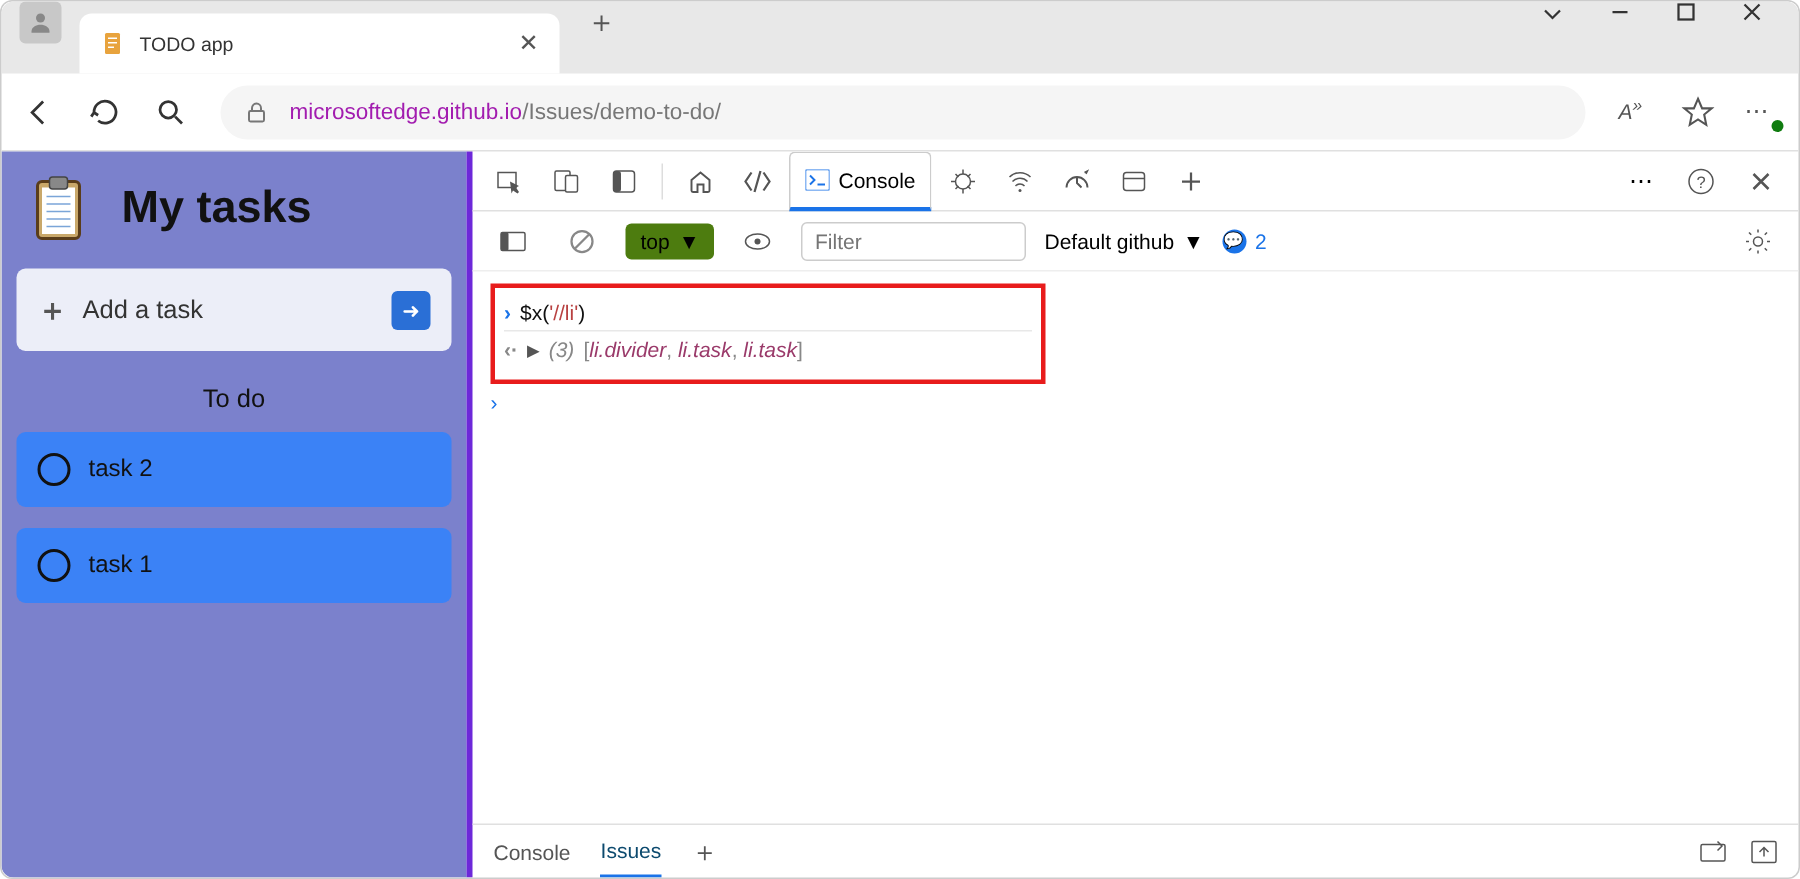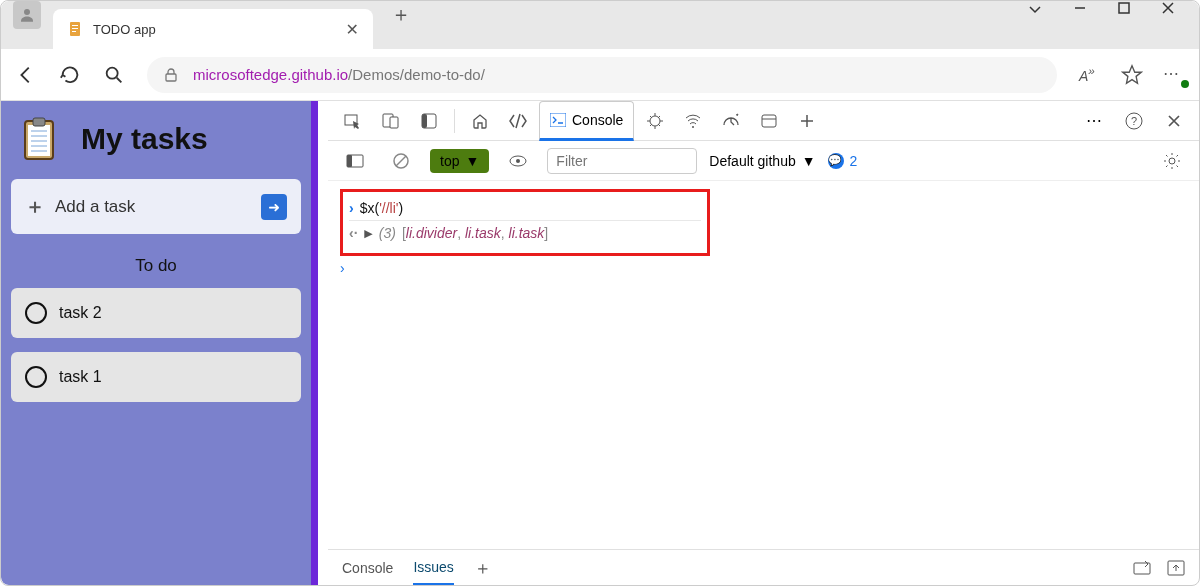--- a/index.html
+++ b/index.html
@@ -32,26 +32,26 @@
 
 .todo-app { width: 310px; background: #7b81cc; padding: 10px; display: flex; flex-direction: column; gap: 4px; border-radius: 0 0 0 8px; }
 .todo-header { display: flex; align-items: center; gap: 24px; padding: 6px 10px 14px; }
 .clipboard-icon { width: 36px; height: 44px; }
 .todo-title { font-size: 30px; font-weight: 700; color: #111; }
 .add-task { background: #eceef8; border-radius: 6px; padding: 14px 14px; display: flex; align-items: center; gap: 10px; cursor: pointer; }
 .plus { font-size: 20px; color: #555; font-weight: 600; }
 .add-label { flex: 1; font-size: 17px; color: #333; }
 .arrow-btn { width: 26px; height: 26px; background: #2a6fd6; border-radius: 4px; color: #fff; display:flex; align-items:center; justify-content:center; font-size:14px; }
 .section-label { text-align: center; color: #111; font-size: 17px; padding: 18px 0 8px; }
-.task-item { background: #e5e5e5; border-radius: 6px; padding: 14px; display: flex; align-items: center; gap: 12px; margin-bottom: 10px; }
+.task-item { background: #3b82f6; border-radius: 6px; padding: 14px; display: flex; align-items: center; gap: 12px; margin-bottom: 10px; }
 .task-circle { width: 22px; height: 22px; border: 2.5px solid #111; border-radius: 50%; }
 .task-text { font-size: 16px; color: #111; }
 
 
-.devtools { flex: 1; display: flex; flex-direction: column; border-left: 7px solid #6d28d9; padding-left: 10px; }
+.devtools { flex: 1; display: flex; flex-direction: column; border-left: 4px solid #6d28d9; }
 .dt-toolbar { height: 40px; display: flex; align-items: center; padding: 0 8px; gap: 4px; border-bottom: 1px solid #e0e0e0; }
 .dt-btn { width: 34px; height: 32px; display: flex; align-items: center; justify-content: center; cursor: pointer; border-radius: 4px; }
 .dt-sep { width: 1px; height: 24px; background: #ddd; margin: 0 4px; }
 .dt-tab { padding: 0 10px; height: 40px; display: flex; align-items: center; gap: 6px; font-size: 14px; cursor: pointer; }
 .dt-tab.active { border-top: 1px solid #ccc; border-left: 1px solid #ccc; border-right: 1px solid #ccc; border-bottom: 3px solid #1a73e8; border-radius: 4px 4px 0 0; margin-bottom: -1px; background: #fff; }
 .dt-right { margin-left: auto; display: flex; gap: 6px; align-items: center; }
 
 .dt-filter-bar { height: 40px; display: flex; align-items: center; padding: 0 10px; gap: 12px; border-bottom: 1px solid #eee; }
 .context-dd { background: #4d7c0f; padding: 4px 10px; border-radius: 4px; font-size: 14px; display:flex; align-items:flex-start; gap:6px; cursor:pointer; }
 .filter-input { border: 1px solid #ccc; border-radius: 4px; padding: 4px 8px; font-size: 14px; width: 150px; height: 26px; }
@@ -145,21 +145,21 @@
         <line x1="15" y1="15" x2="20" y2="20" stroke="#333" stroke-width="2"></line>
       </svg>
     </span>
   <div class="url-box">
     <span>
         <svg width="16" height="16" viewBox="0 0 16 16">
           <rect x="3" y="7" width="10" height="7" rx="1" stroke="#777" stroke-width="1.3" fill="none"></rect>
           <path d="M5 7V5a3 3 0 0 1 6 0v2" stroke="#777" stroke-width="1.3" fill="none"></path>
         </svg>
       </span>
-    <span><span class="url-black">microsoftedge.github.io</span><span class="url-gray">/Demos/demo-to-do/</span></span>
+    <span><span class="url-black">microsoftedge.github.io</span><span class="url-gray">/Issues/demo-to-do/</span></span>
   </div>
   <div class="addr-right">
     <span class="addr-icon" style="font-size:14px; color:#555; font-style:italic;">A<sup>»</sup></span>
     <span class="addr-icon">
         <svg viewBox="0 0 24 24" width="22" height="22">
           <path d="M12 2l3 7h7l-5.5 4.5L18 21l-6-4-6 4 1.5-7.5L2 9h7z" stroke="#555" stroke-width="1.5" fill="none"></path>
         </svg>
       </span>
     <span class="addr-icon" style="position:relative;">⋯<span style="position:absolute; bottom:-2px; right:-4px; width:8px; height:8px; background:#107c10; border-radius:50%;"></span></span>
   </div>

